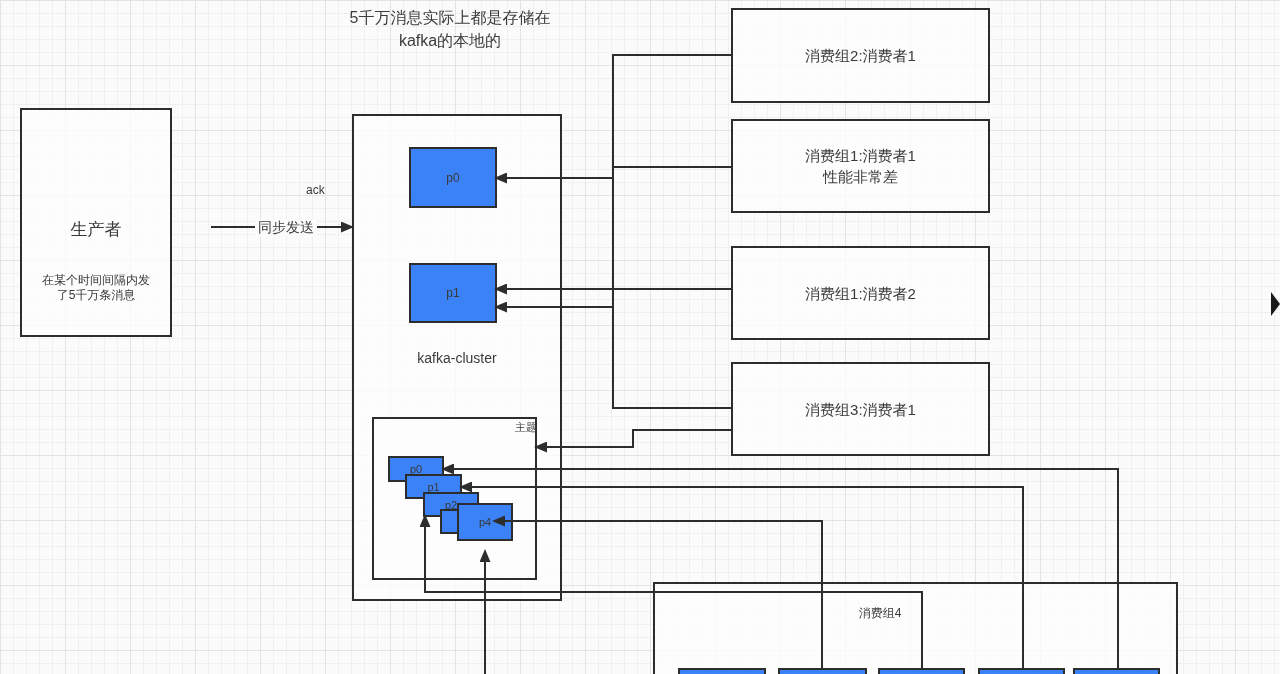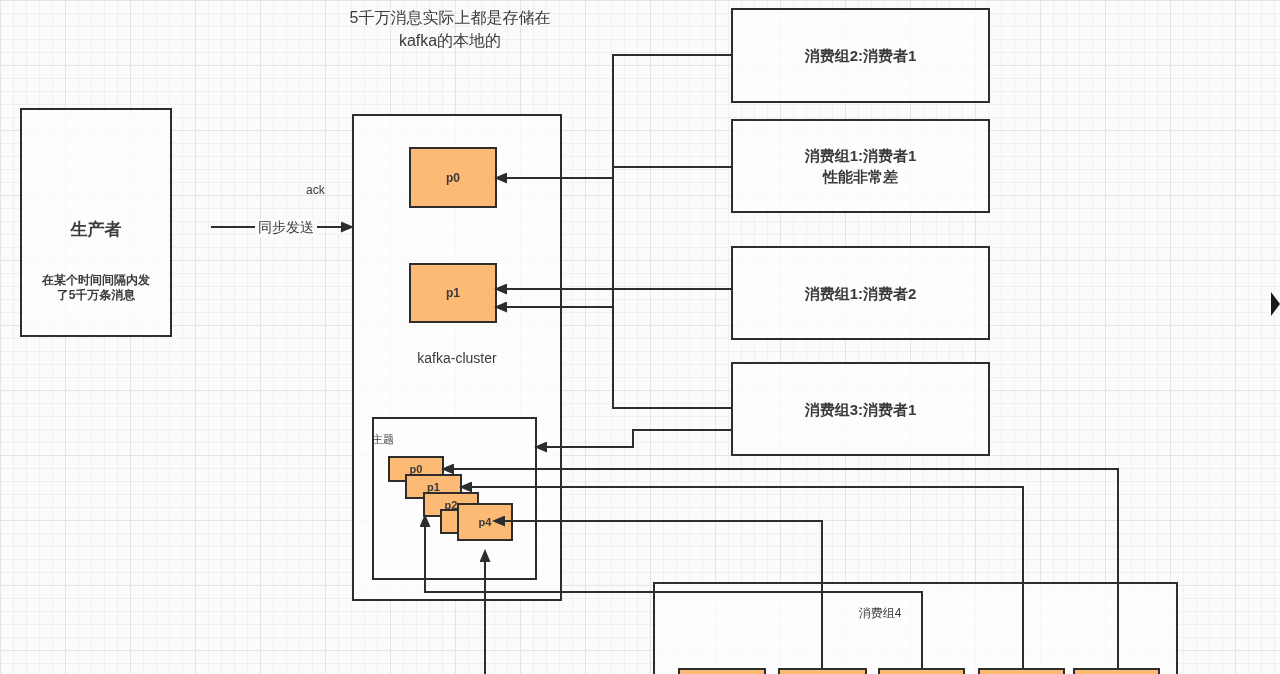--- a/index.html
+++ b/index.html
@@ -12,23 +12,23 @@
       linear-gradient(to right,#e4e4e4 1px,transparent 1px),
       linear-gradient(to bottom,#e4e4e4 1px,transparent 1px),
       linear-gradient(to right,#f0f0f0 1px,transparent 1px),
       linear-gradient(to bottom,#f0f0f0 1px,transparent 1px);
     background-size:65px 65px,65px 65px,13px 13px,13px 13px;
   }
   .box{
     position:absolute;border:2px solid #2d2d2d;box-sizing:border-box;
     background:rgba(253,253,253,0.82);
     display:flex;align-items:center;justify-content:center;
-    text-align:center;z-index:2;font-weight:bold;
+    text-align:center;z-index:2;
   }
-  .solid{background:#fdba74;}
+  .solid{background:#3b82f6;}
   .lbl{position:absolute;z-index:6;white-space:nowrap;}
   .center-text{display:flex;flex-direction:column;align-items:center;justify-content:center;}
   #connectors{position:absolute;left:0;top:0;z-index:4;pointer-events:none;}
   .titleblock{
     position:absolute;left:300px;top:6px;width:300px;text-align:center;
     font-size:16px;line-height:23px;z-index:3;color:#3c3c3c;
   }
   .consumer{font-size:15px;line-height:21px;}
   .smallfont{font-size:11px;}
   .pbox{font-size:12px;}
@@ -56,21 +56,21 @@
 <div class="box" style="left:352px;top:114px;width:210px;height:487px;align-items:flex-start;"></div>
 <div class="box solid pbox" style="left:409px;top:147px;width:88px;height:61px;">
   <span>p0</span>
 </div>
 <div class="box solid pbox" style="left:409px;top:263px;width:88px;height:60px;">
   <span>p1</span>
 </div>
 <div class="lbl" style="left:352px;top:350px;width:210px;text-align:center;font-size:14px;">kafka-cluster</div>
 
 <div class="box" style="left:372px;top:417px;width:165px;height:163px;"></div>
-<div class="lbl smallfont" style="left:372px;top:420px;width:165px;text-align:left;z-index:3;margin-top:12px;">主题</div>
+<div class="lbl smallfont" style="left:372px;top:420px;width:165px;text-align:right;z-index:3;">主题</div>
 <div class="box solid smallfont" style="left:388px;top:456px;width:56px;height:26px;z-index:3;">
   <span>p0</span>
 </div>
 <div class="box solid smallfont" style="left:405px;top:474px;width:57px;height:25px;z-index:3;">
   <span>p1</span>
 </div>
 <div class="box solid smallfont" style="left:423px;top:492px;width:56px;height:25px;z-index:3;">
   <span>p2</span>
 </div>
 <div class="box solid smallfont" style="left:440px;top:509px;width:55px;height:25px;z-index:3;">

